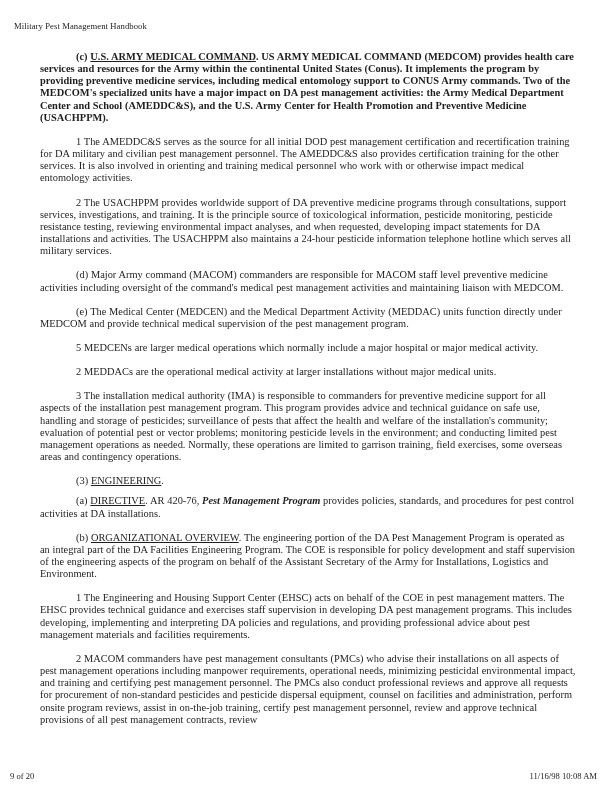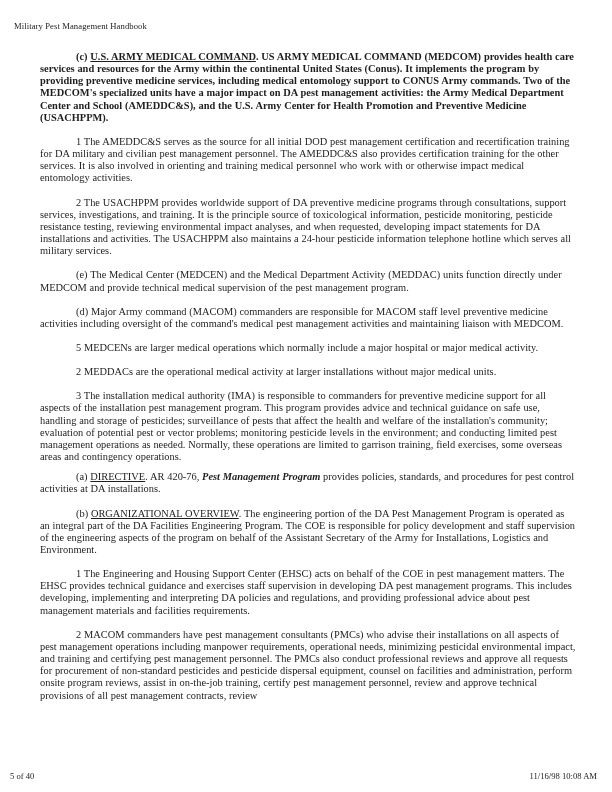--- a/index.html
+++ b/index.html
@@ -56,29 +56,30 @@
 <div class="page">
 
   <div class="runninghead">
     <span>Military Pest Management Handbook</span>
   </div>
 
   <div class="content">
       <p class="para"><span>(c) </span><span class="u">U.S. ARMY MEDICAL COMMAND</span><span>. US ARMY MEDICAL COMMAND (MEDCOM) provides health care services and resources for the Army within the continental United States (Conus). It implements the program by providing preventive medicine services, including medical entomology support to CONUS Army commands. Two of the MEDCOM's specialized units have a major impact on DA pest management activities: the Army Medical Department Center and School (AMEDDC&amp;S), and the U.S. Army Center for Health Promotion and Preventive Medicine (USACHPPM).</span></p>
       <p class="para"><span>1 The AMEDDC&amp;S serves as the source for all initial DOD pest management certification and recertification training for DA military and civilian pest management personnel. The AMEDDC&amp;S also provides certification training for the other services. It is also involved in orienting and training medical personnel who work with or otherwise impact medical entomology activities.</span></p>
       <p class="para"><span>2 The USACHPPM provides worldwide support of DA preventive medicine programs through consultations, support services, investigations, and training. It is the principle source of toxicological information, pesticide monitoring, pesticide resistance testing, reviewing environmental impact analyses, and when requested, developing impact statements for DA installations and activities. The USACHPPM also maintains a 24-hour pesticide information telephone hotline which serves all military services.</span></p>
+      <p class="para"><span>(d) Major Army command (MACOM) commanders are responsible for MACOM staff level preventive medicine activities including oversight of the command's medical pest management activities and maintaining liaison with MEDCOM.</span></p>
       <p class="para"><span>(e) The Medical Center (MEDCEN) and the Medical Department Activity (MEDDAC) units function directly under MEDCOM and provide technical medical supervision of the pest management program.</span></p>
-      <p class="para"><span>(d) Major Army command (MACOM) commanders are responsible for MACOM staff level preventive medicine activities including oversight of the command's medical pest management activities and maintaining liaison with MEDCOM.</span></p>
       <p class="para"><span>5 MEDCENs are larger medical operations which normally include a major hospital or major medical activity.</span></p>
       <p class="para"><span>2 MEDDACs are the operational medical activity at larger installations without major medical units.</span></p>
       <p class="para"><span>3 The installation medical authority (IMA) is responsible to commanders for preventive medicine support for all aspects of the installation pest management program. This program provides advice and technical guidance on safe use, handling and storage of pesticides; surveillance of pests that affect the health and welfare of the installation's community; evaluation of potential pest or vector problems; monitoring pesticide levels in the environment; and conducting limited pest management operations as needed. Normally, these operations are limited to garrison training, field exercises, some overseas areas and contingency operations.</span></p>
+      <p class="para"><span>(3) </span><span class="u">ENGINEERING</span><span>.</span></p>
       <p class="para tight"><span>(a) </span><span class="u">DIRECTIVE</span><span>. AR 420-76, </span><span class="bi">Pest Management Program</span><span> provides policies, standards, and procedures for pest control activities at DA installations.</span></p>
       <p class="para"><span>(b) </span><span class="u">ORGANIZATIONAL OVERVIEW</span><span>. The engineering portion of the DA Pest Management Program is operated as an integral part of the DA Facilities Engineering Program. The COE is responsible for policy development and staff supervision of the engineering aspects of the program on behalf of the Assistant Secretary of the Army for Installations, Logistics and Environment.</span></p>
       <p class="para"><span>1 The Engineering and Housing Support Center (EHSC) acts on behalf of the COE in pest management matters. The EHSC provides technical guidance and exercises staff supervision in developing DA pest management programs. This includes developing, implementing and interpreting DA policies and regulations, and providing professional advice about pest management materials and facilities requirements.</span></p>
       <p class="para"><span>2 MACOM commanders have pest management consultants (PMCs) who advise their installations on all aspects of pest management operations including manpower requirements, operational needs, minimizing pesticidal environmental impact, and training and certifying pest management personnel. The PMCs also conduct professional reviews and approve all requests for procurement of non-standard pesticides and pesticide dispersal equipment, counsel on facilities and administration, perform onsite program reviews, assist in on-the-job training, certify pest management personnel, review and approve technical provisions of all pest management contracts, review</span></p>
     </div>
 
   <div class="pagefoot">
-    <span>5 of 40</span>
+    <span>9 of 20</span>
     <span>11/16/98 10:08 AM</span>
   </div>
 
 </div>
 
 </body></html>

